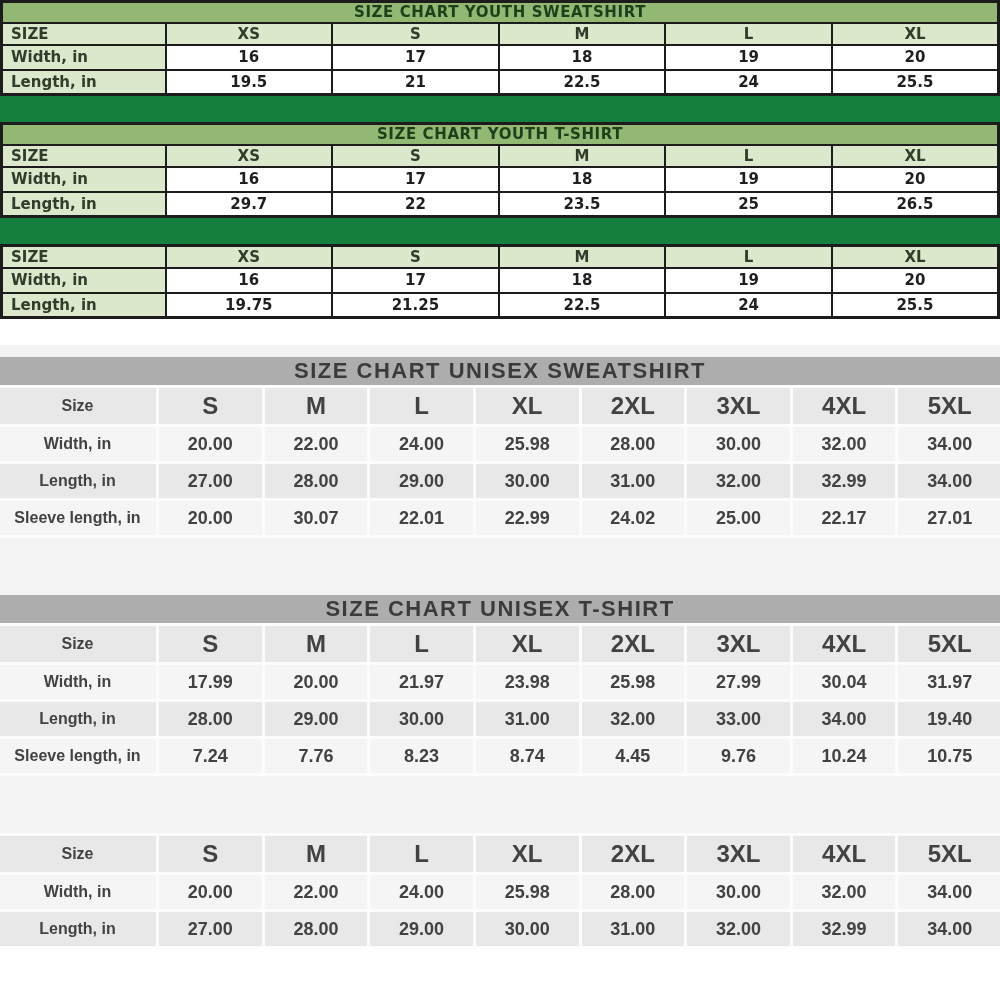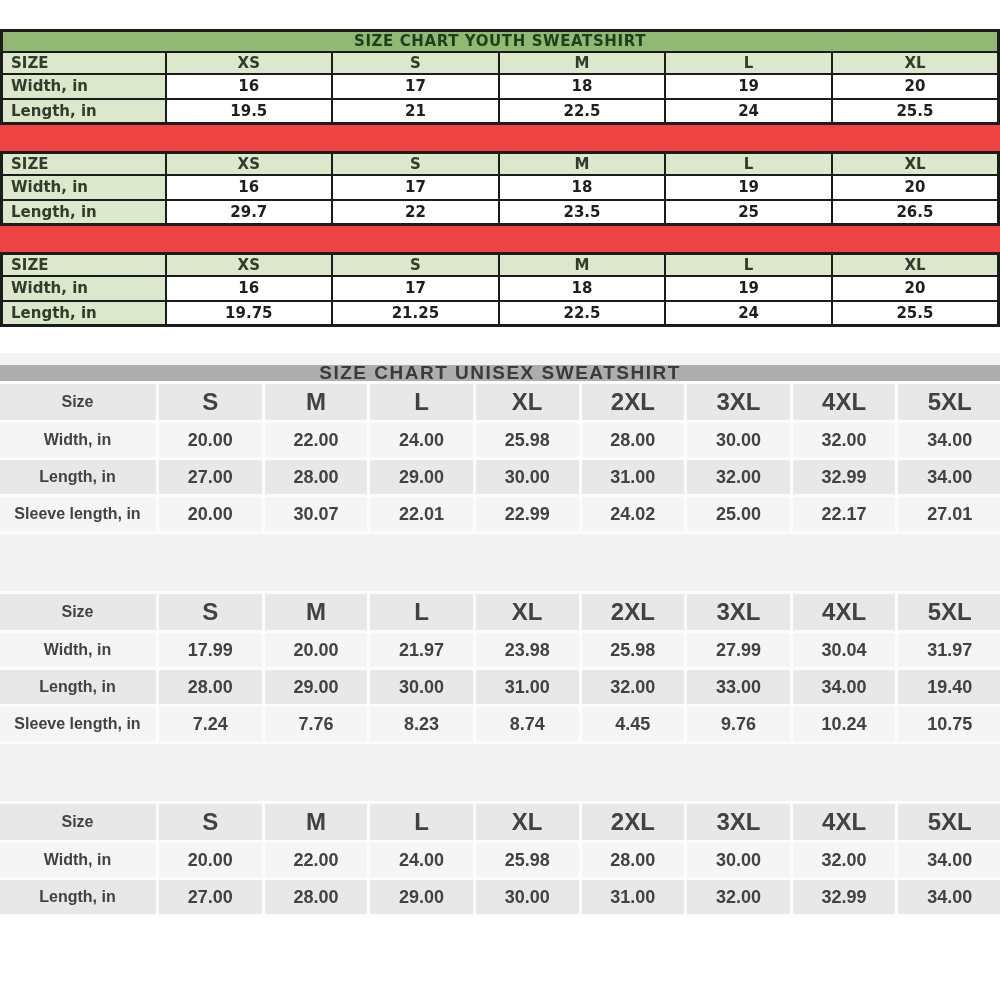--- a/index.html
+++ b/index.html
@@ -4,21 +4,21 @@
 <style>
   * { box-sizing: border-box; }
   html, body { margin: 0; padding: 0; }
   body {
     width: 1000px; height: 1000px; overflow: hidden;
     background: #ffffff;
     font-family: "Liberation Sans", sans-serif;
   }
 
   
-  .youth-section { background: #ef4444; margin-top: 29px; }
+  .youth-section { background: #15803d; }
   .y-wrap { margin-bottom: 26px; }
   .y-table {
     width: 1000px;
     border-collapse: collapse;
     table-layout: fixed;
     border: 3px solid var(--youth-border, #1c1c1c);
     font-family: "DejaVu Sans", sans-serif;
   }
   .y-table td {
     border: 2px solid var(--youth-border, #1c1c1c);
@@ -45,25 +45,25 @@
     text-align: left;
     padding-left: 8px;
     color: #323c2c;
   }
 
   
   .unisex-section { background: var(--unisex-section-bg, #f3f3f3); padding-top: 12px; }
   .u-block { margin-bottom: 57px; }
   .u-block:last-child { margin-bottom: 0; }
   .u-title {
-    height: 16px;
+    height: 28px;
     background: var(--unisex-title-bg, #adadad);
     color: var(--unisex-title-text, #3b3b3b);
     font-weight: 700;
-    font-size: 19px;
+    font-size: 22px;
     letter-spacing: 1.5px;
     display: flex; align-items: center; justify-content: center;
     white-space: nowrap;
   }
   .u-grid {
     width: 1008px;
     margin-left: -4px;
     border-collapse: separate;
     border-spacing: 3px;
     table-layout: fixed;
@@ -139,20 +139,23 @@
         <table class="y-table">
           <colgroup>
             <col style="width: 164px;">
             <col>
             <col>
             <col>
             <col>
             <col>
           </colgroup>
           <tbody>
+            <tr>
+              <td class="y-title" colspan="6">SIZE CHART YOUTH T-SHIRT</td>
+            </tr>
             <tr class="y-hdr">
               <td class="lbl">SIZE</td>
               <td>XS</td>
               <td>S</td>
               <td>M</td>
               <td>L</td>
               <td>XL</td>
             </tr>
             <tr class="y-data">
               <td class="lbl">Width, in</td>
@@ -270,20 +273,21 @@
               <td class="val">22.99</td>
               <td class="val">24.02</td>
               <td class="val">25.00</td>
               <td class="val">22.17</td>
               <td class="val">27.01</td>
             </tr>
           </tbody>
         </table>
       </div>
     <div class="u-block">
+        <div class="u-title">SIZE CHART UNISEX T-SHIRT</div>
         <table class="u-grid">
           <colgroup>
             <col style="width: 157px;">
             <col>
             <col>
             <col>
             <col>
             <col>
             <col>
             <col>

